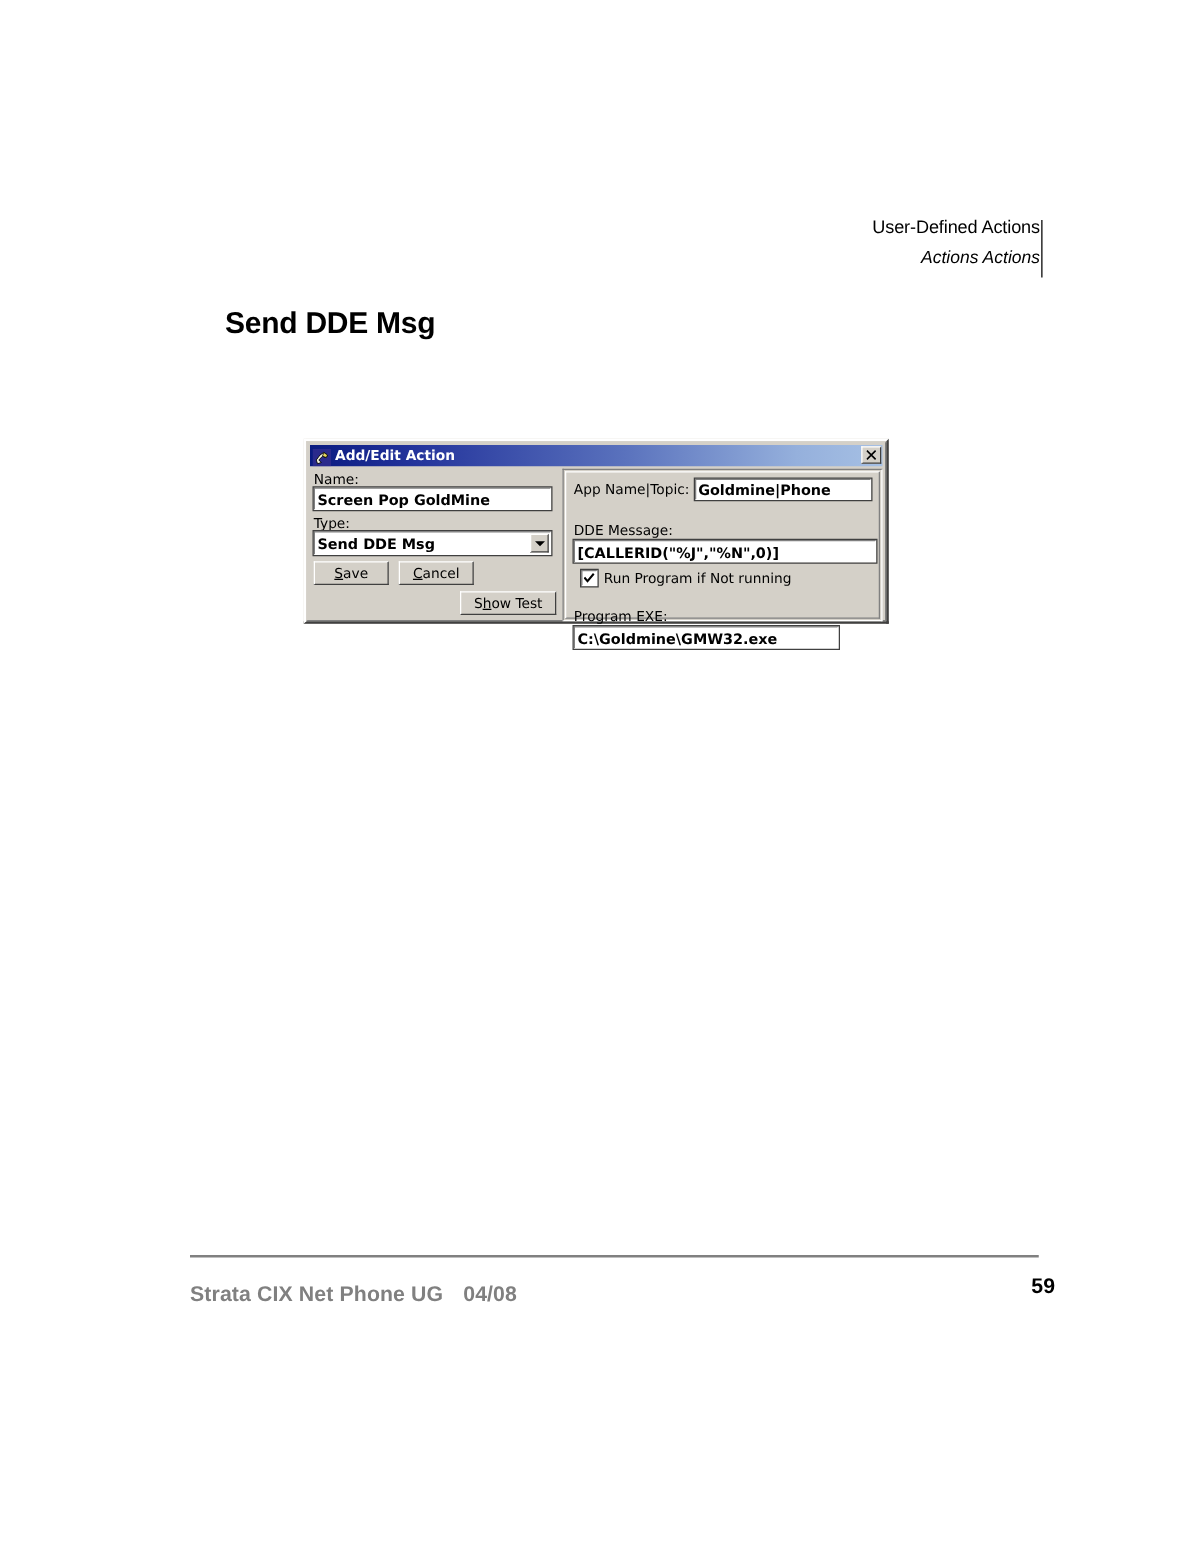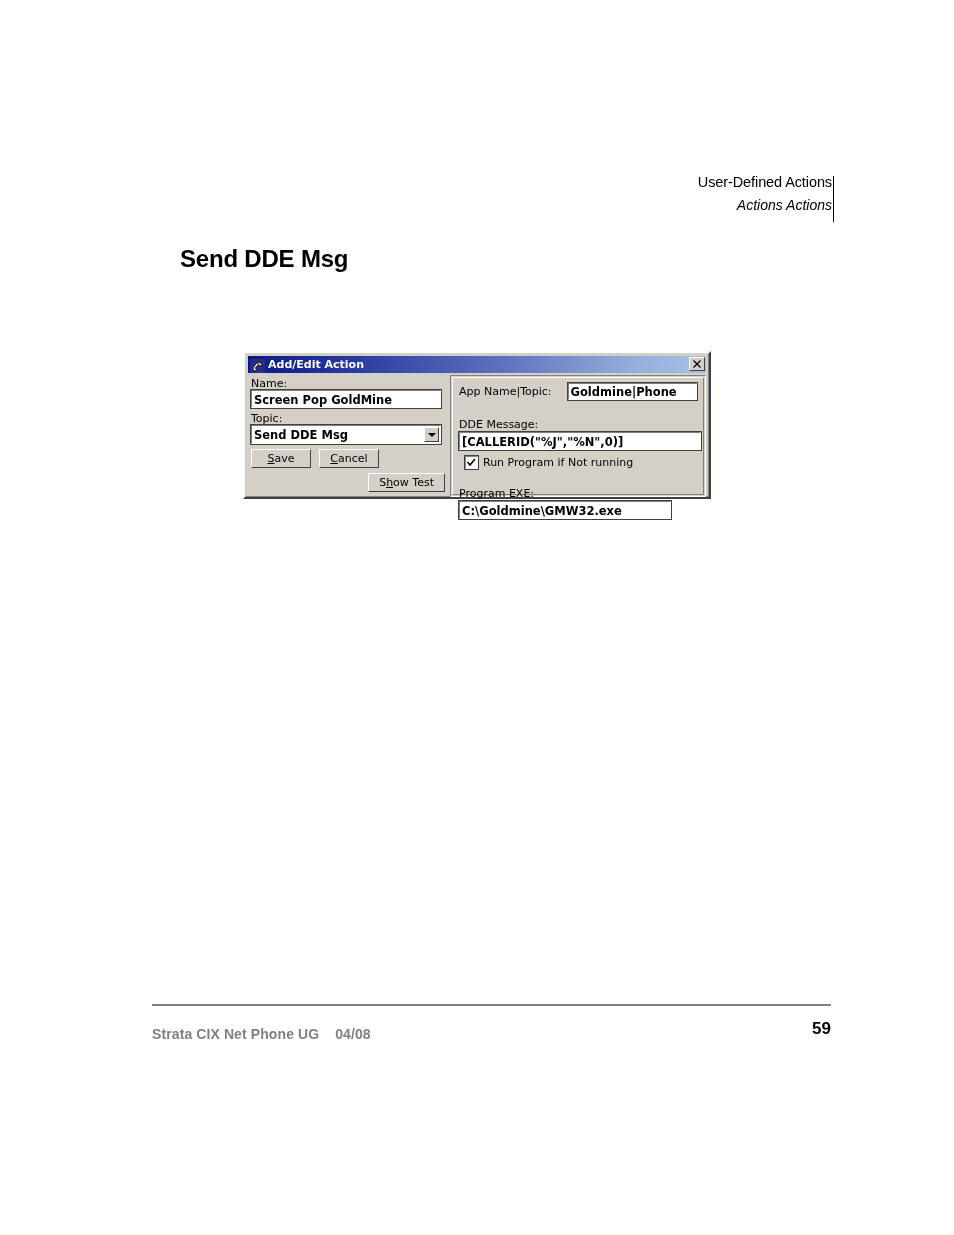--- a/index.html
+++ b/index.html
@@ -268,21 +268,21 @@
     border-top: 1px solid #ffffff;
     border-left: 1px solid #ffffff;
     border-right: 1px solid #808080;
     border-bottom: 1px solid #808080;
     box-sizing: border-box;
     padding: 5px 6px 0 6px;
   }
   .inline-field {
     display: flex;
     align-items: center;
-    gap: 16px;
+    gap: 4px;
   }
   .textbox.topic-box { width: 150px; height: 17px; }
   .textbox.dde-box { width: 242px; height: 18px; margin-top: 1px; }
   .textbox.exe-box { width: 212px; height: 18px; margin-top: 1px; }
 
   .checkbox-row {
     display: flex;
     align-items: center;
     gap: 5px;
     margin-top: 6px;
@@ -317,29 +317,29 @@
     left: 152px;
     top: 1004px;
     width: 679px;
     height: 2px;
     background: #808080;
   }
   .footer-left {
     position: absolute;
     left: 152px;
     top: 1026px;
-    font-size: 14px;
+    font-size: 17px;
     font-weight: bold;
     color: #808080;
     letter-spacing: 0.1px;
   }
   .footer-left .date { margin-left: 16px; }
   .footer-page {
     position: absolute;
-    left: 0;
+    left: 13px;
     top: 1019px;
     width: 831px;
     text-align: right;
     font-size: 17px;
     font-weight: bold;
     color: #000000;
   }
 </style>
 </head>
 <body>
@@ -370,21 +370,21 @@
         </svg>
       </span>
     </div>
 
     <div class="dialog-body">
 
       <div class="left-pane">
         <div class="field-label">Name:</div>
         <div class="textbox name-box">Screen Pop GoldMine</div>
         <div class="spacer-4"></div>
-        <div class="field-label">Topic:</div>
+        <div class="field-label">Type:</div>
         <div class="combo">
           <span>Send DDE Msg</span>
           <span class="combo-arrow">
             <span class="arrow-glyph"></span>
           </span>
         </div>
 
         <div class="btn-row">
           <div class="btn">
               <span class="ul">S</span>

